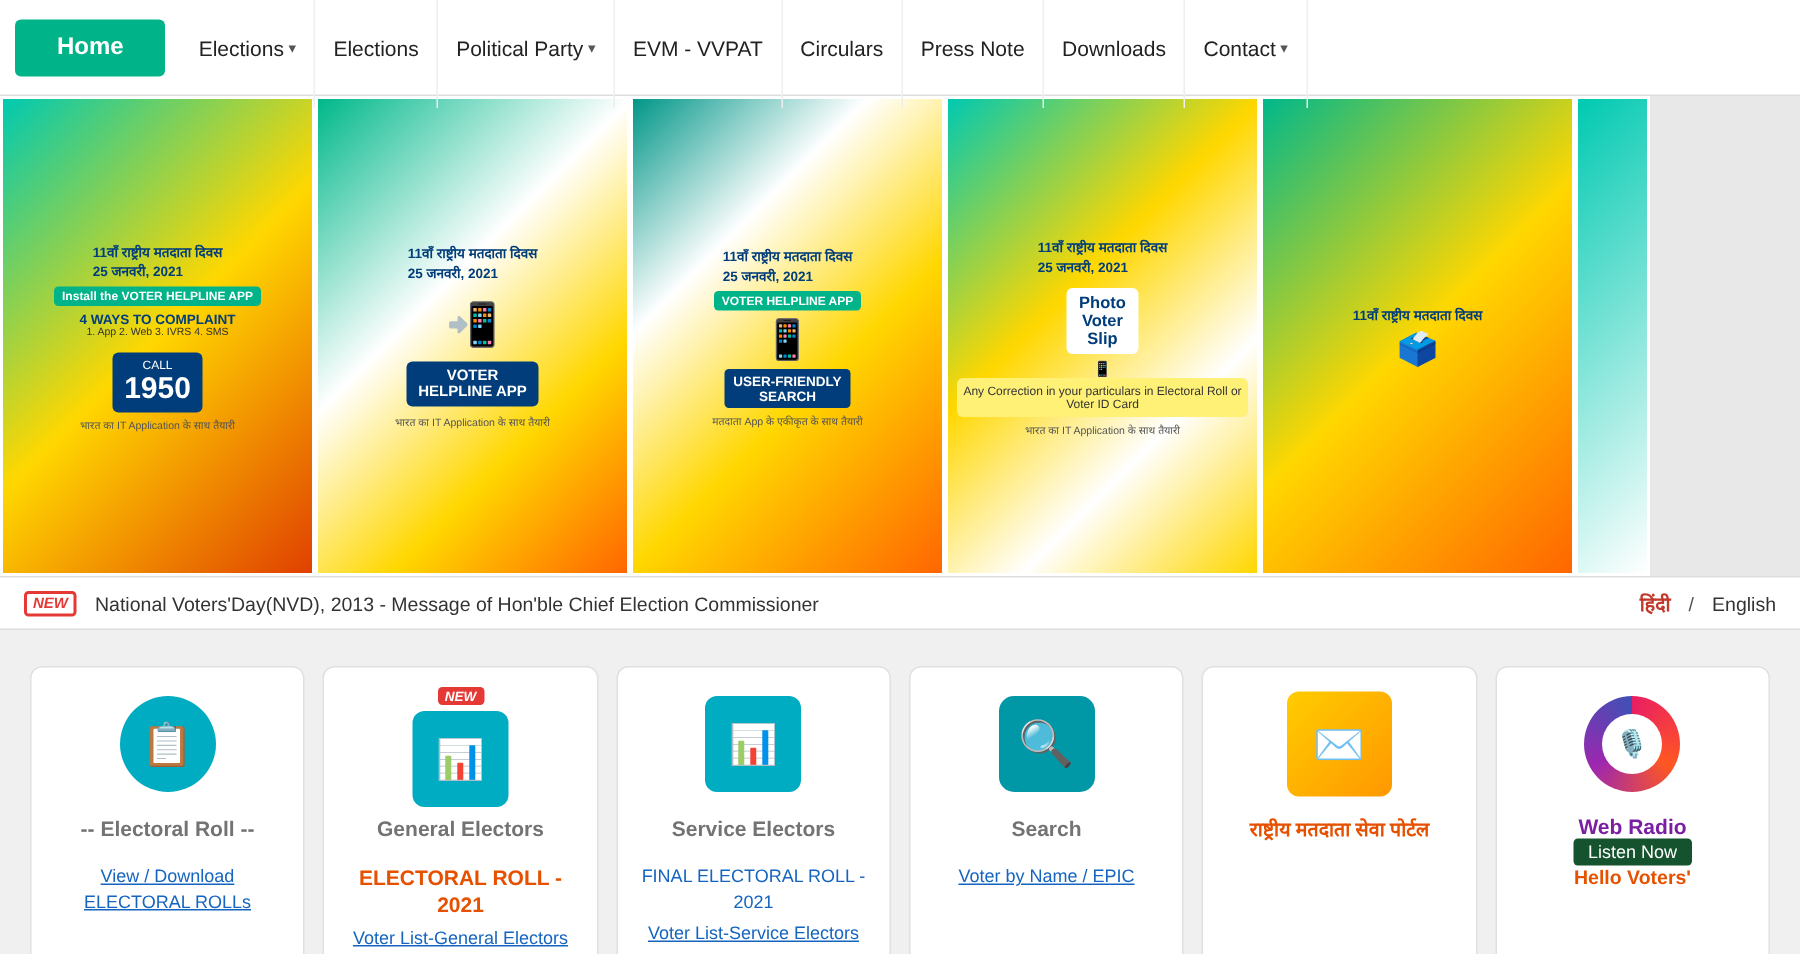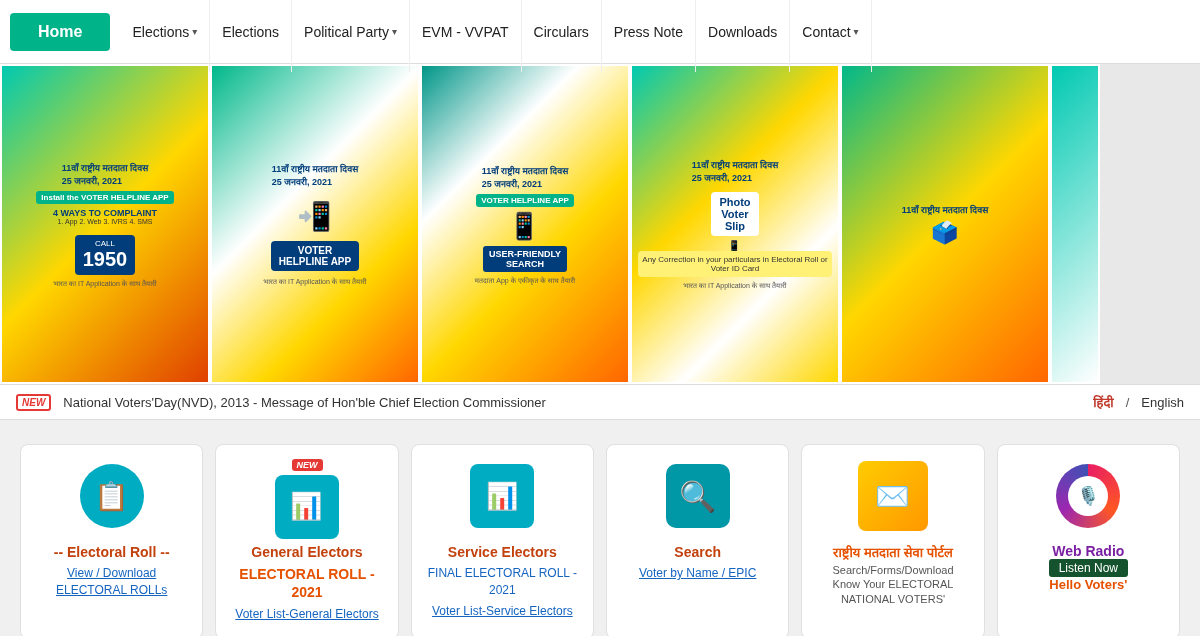--- a/index.html
+++ b/index.html
@@ -192,25 +192,25 @@
       width: 64px;
       height: 64px;
       border-radius: 50%;
       display: flex;
       align-items: center;
       justify-content: center;
       font-size: 28px;
     }
     .teal-circle { background: #00acc1; }
     .card-title-blue {
-      color: #c2410c;
+      color: #737373;
       font-size: 14px;
       font-weight: bold;
       line-height: 1.3;
-      margin-bottom: 4px;
+      margin-bottom: 15px;
     }
     .card-title-orange {
       color: #e65100;
       font-size: 14px;
       font-weight: bold;
       line-height: 1.3;
       margin-bottom: 4px;
     }
     .card-subtitle {
       color: #1565c0;
@@ -479,21 +479,20 @@
     <div class="card-link">Voter by Name / EPIC</div>
   </div>
 
   <div class="card">
     <div class="card-icon-wrap">
       <div class="card-icon-img">
         <span>✉️</span>
       </div>
     </div>
     <div class="card-title-hindi">राष्ट्रीय मतदाता सेवा पोर्टल</div>
-    <div class="card-text-small">Search/Forms/Download<br>Know Your ELECTORAL<br>NATIONAL VOTERS'</div>
   </div>
 
   <div class="card">
     <div class="card-icon-wrap">
       <div class="voters-icon-wrap">
         <div class="voters-circle">
           <div class="voters-inner">
             <span>🎙️</span>
           </div>
         </div>

